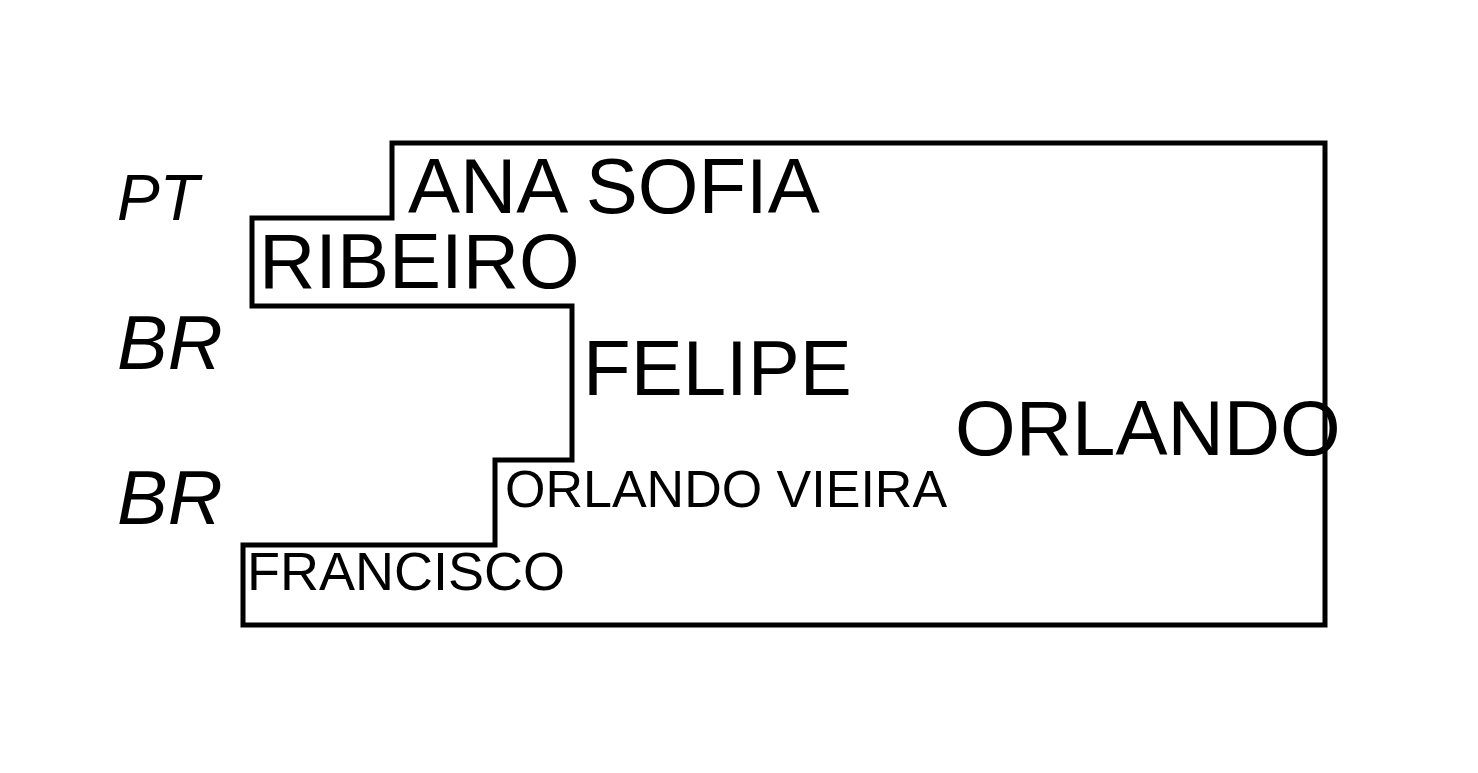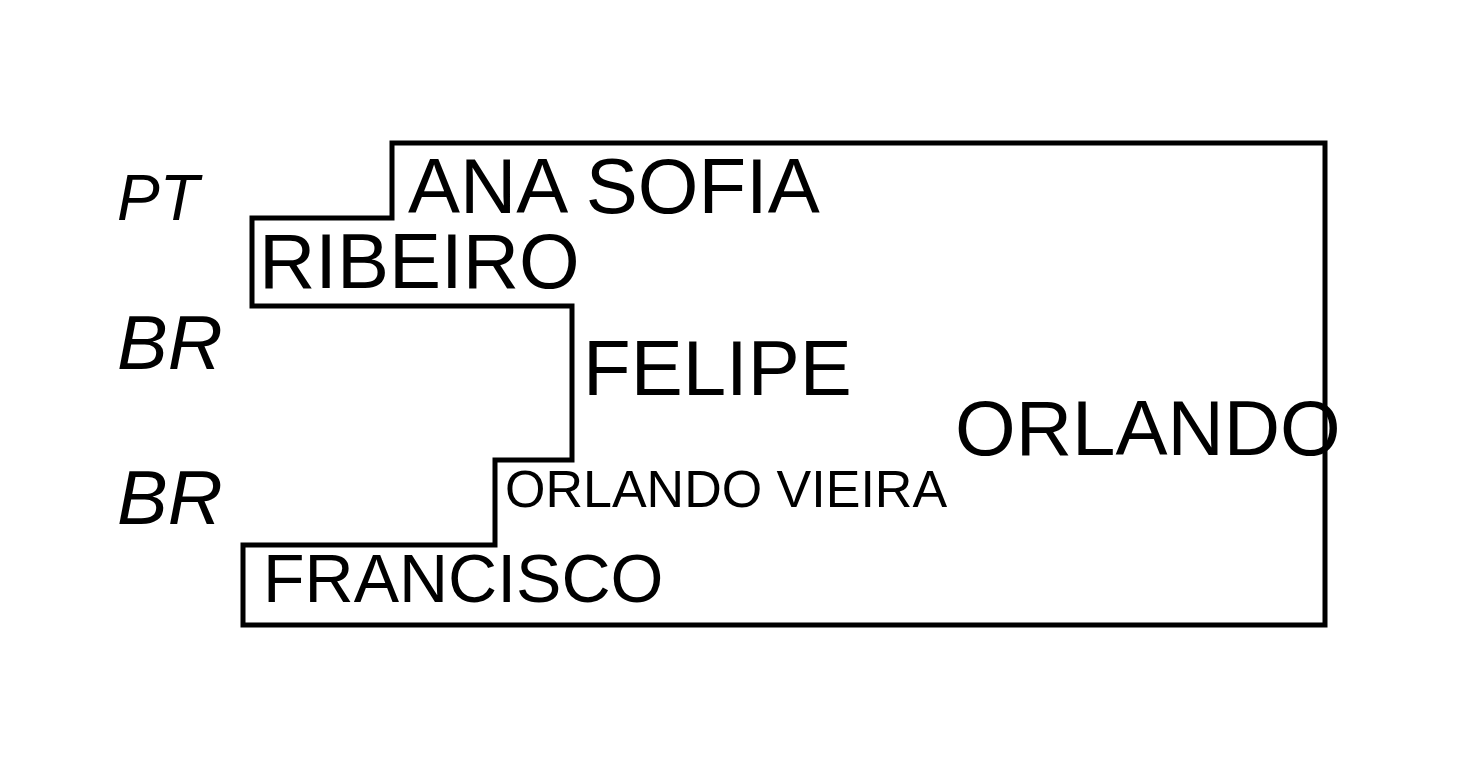--- a/index.html
+++ b/index.html
@@ -46,21 +46,21 @@
   #country-pt   { left: 117px; top: 166px;  font-size: 64px; }
   #country-br-1 { left: 117px; top: 305px;  font-size: 76px; }
   #country-br-2 { left: 117px; top: 460px;  font-size: 76px; }
 
   
   #name-ana-sofia      { left: 408px;  top: 147px; font-size: 78px; }
   #name-ribeiro        { left: 259px;  top: 222px; font-size: 78px; }
   #name-felipe         { left: 583px;  top: 301px; font-size: 78px; margin-top: 28px; }
   #name-argiles        { left: 955px;  top: 389px; font-size: 78px; }
   #name-orlando-vieira { left: 505px;  top: 463px; font-size: 52px; }
-  #name-francisco      { left: 247px;  top: 544px; font-size: 68px; padding-left: 16px; }
+  #name-francisco      { left: 247px;  top: 544px; font-size: 54px; }
 </style>
 </head>
 <body>
 
 <div id="stage">
 
   <svg id="outline-svg" viewBox="0 0 1478 773" xmlns="http://www.w3.org/2000/svg">
     <polygon id="outline-polygon" fill="none" stroke="#000000" stroke-width="5" stroke-linejoin="miter" stroke-miterlimit="10" points="392,143 1325,143 1325,625 243,625 243,545 495,545 495,460 572,460 572,306 252,306 252,218 392,218"></polygon>
   </svg>
 

